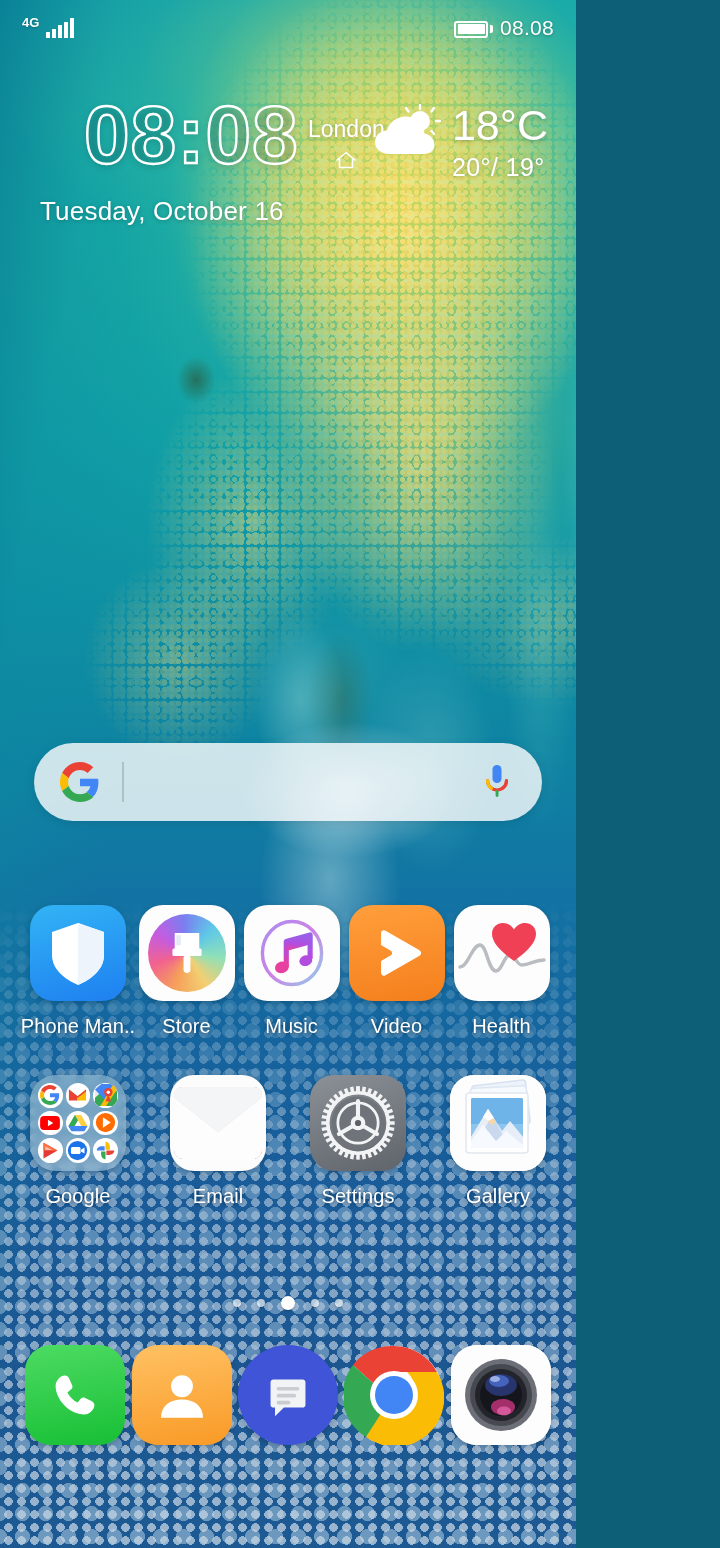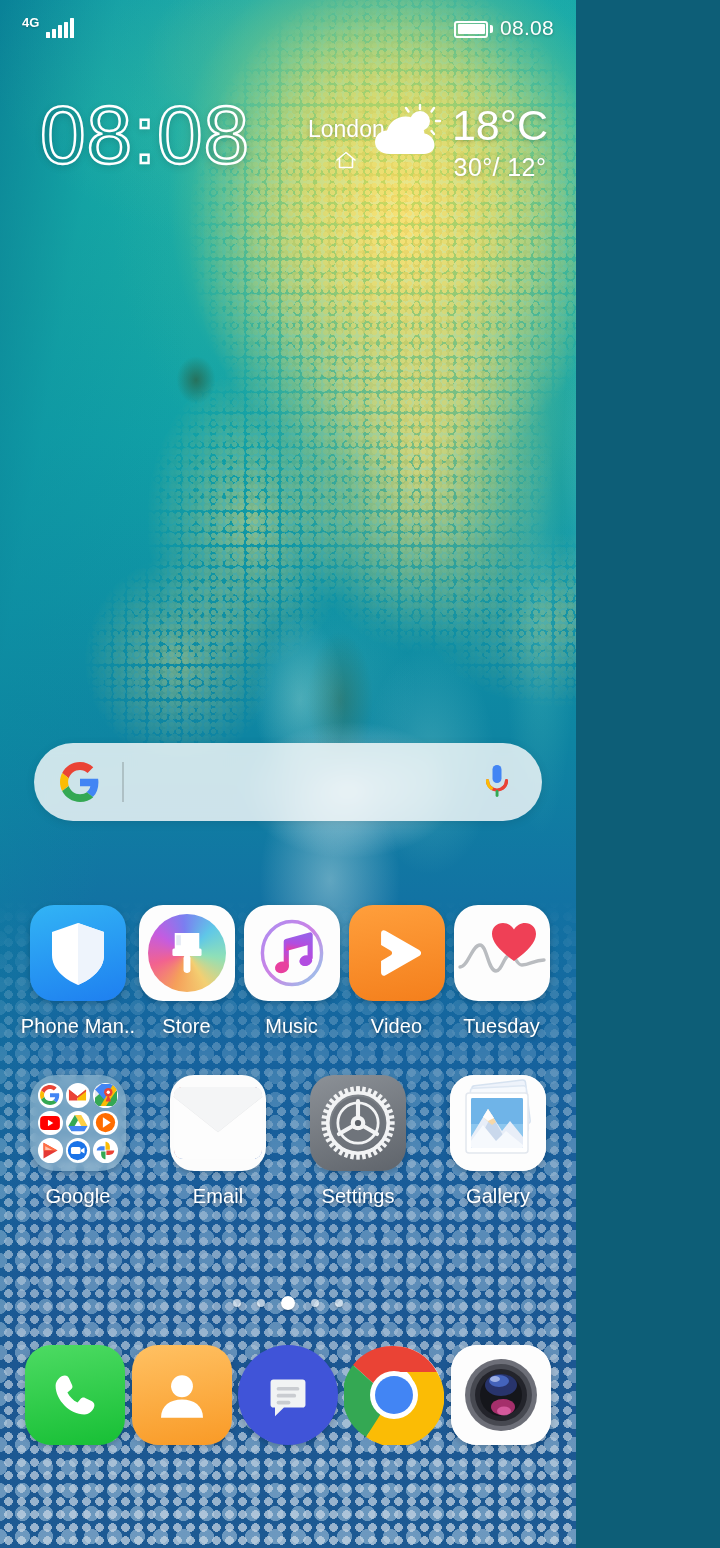--- a/index.html
+++ b/index.html
@@ -147,39 +147,40 @@
               text-shadow:0 1px 3px rgba(0,0,0,.28); }
 
   
   #widget {
     position:absolute; top:96px; left:0; right:0; z-index:9;
     color:#fff; padding:0 28px 0 40px;
   }
   .widget-top { display:flex; align-items:flex-start; justify-content:space-between; }
   .clock-block { position:relative; }
   .big-clock {
-    font-size:82px; line-height:.95; font-weight:400;
+    font-size:82px; line-height:.95; font-weight:700;
     letter-spacing:1px;
     color:transparent;
     -webkit-text-stroke:2.4px #ffffff;
     text-shadow:0 2px 8px rgba(0,0,0,.18);
+    margin-left:44px;
   }
   .city-row {
     position:absolute; left:268px; bottom:4px;
     display:flex; align-items:center; gap:7px;
     font-size:23px; font-weight:300; text-shadow:0 1px 4px rgba(0,0,0,.25);flex-direction:column;
   }
   .home-glyph { width:22px; height:20px; display:block; }
   .date-line {
     margin-top:14px; font-size:26px; font-weight:300; letter-spacing:.2px;
     text-shadow:0 1px 4px rgba(0,0,0,.25);
   }
   .weather-block { display:flex; align-items:flex-start; gap:8px; margin-top:8px; }
   .w-icon { width:72px; height:56px; position:relative; flex:none; }
-  .w-temps { text-align:center; }
+  .w-temps { text-align:left; }
   .w-now { font-size:43px; font-weight:300; line-height:1;
            text-shadow:0 1px 5px rgba(0,0,0,.25); }
   .w-range { font-size:25px; font-weight:300; margin-top:6px; letter-spacing:.4px;
              text-shadow:0 1px 4px rgba(0,0,0,.25); }
 
   
   #search-bar {
     position:absolute; left:34px; right:34px; top:743px; height:78px;
     background:rgba(252,253,252,.80);
     border-radius:39px; z-index:9;
@@ -331,25 +332,26 @@
               <line x1="34" y1="4" x2="36.5" y2="7.5"></line>
               <line x1="62" y1="30" x2="59.5" y2="27"></line>
             </g>
             <path d="M18 50 C8 50 3 44 3 38 C3 31.5 8.5 26.5 15 26.5
                      C17.5 18 25 12.5 33.5 12.5 C43.5 12.5 51.5 20 52.5 29.5
                      C58.5 30.5 62.5 35.5 62.5 41 C62.5 46.5 58 50 52 50 Z"></path>
           </g>
         </svg>
         <div class="w-temps">
           <div class="w-now">18°C</div>
-          <div class="w-range">30°/ 12°</div>
+          <div class="w-range">20°/ 19°</div>
         </div>
       </div>
     </div>
 
+    <div class="date-line">Tuesday, October 16</div>
   </div>
 
   <div id="search-bar">
     <svg class="g-logo" viewBox="0 0 48 48">
       <path fill="#EA4335" d="M24 9.5c3.5 0 6.6 1.2 9.1 3.6l6.8-6.8C35.9 2.4 30.3 0 24 0 14.6 0 6.5 5.4 2.6 13.2l7.9 6.2C12.4 13.7 17.7 9.5 24 9.5z"></path>
       <path fill="#4285F4" d="M46.1 24.6c0-1.6-.1-3.2-.4-4.6H24v9.1h12.4c-.5 2.9-2.2 5.3-4.6 7l7.6 5.9c4.4-4.1 6.7-10.1 6.7-17.4z"></path>
       <path fill="#FBBC05" d="M10.5 28.6c-.5-1.5-.8-3-.8-4.6s.3-3.2.8-4.6l-7.9-6.2C1 16.3 0 20 0 24s1 7.7 2.6 10.8l7.9-6.2z"></path>
       <path fill="#34A853" d="M24 48c6.5 0 11.9-2.1 15.9-5.8l-7.6-5.9c-2.1 1.4-4.8 2.3-8.3 2.3-6.3 0-11.6-4.2-13.5-9.9l-7.9 6.2C6.5 42.6 14.6 48 24 48z"></path>
     </svg>
     <span class="s-divider"></span>
@@ -427,21 +429,21 @@
     <div class="app">
       <div class="app-icon ic-health">
         <svg viewBox="0 0 96 96" width="96" height="96">
           <path d="M6 62 C14 62 18 40 26 40 C33 40 34 66 42 66 C48 66 50 50 56 50
                    C62 50 62 60 68 60 C76 60 80 55 90 55" fill="none" stroke="#b9bcc0" stroke-width="3.4" stroke-linecap="round" stroke-linejoin="round"></path>
           <path d="M60 56 C46 46 38 37 38 29 C38 22 43 18 49 18
                    C53.5 18 57.5 20.5 60 24.5 C62.5 20.5 66.5 18 71 18
                    C77 18 82 22 82 29 C82 37 74 46 60 56 Z" fill="#ef4056"></path>
         </svg>
       </div>
-      <div class="app-label">Tuesday</div>
+      <div class="app-label">Health</div>
     </div>
   </div>
 
   <div class="app-row" id="row-2">
 
     <div class="app">
       <div class="app-icon ic-google-folder">
         <span class="mini">
           <svg viewBox="0 0 48 48" width="20" height="20">
             <path fill="#EA4335" d="M24 9.5c3.5 0 6.6 1.2 9.1 3.6l6.8-6.8C35.9 2.4 30.3 0 24 0 14.6 0 6.5 5.4 2.6 13.2l7.9 6.2C12.4 13.7 17.7 9.5 24 9.5z"></path>

